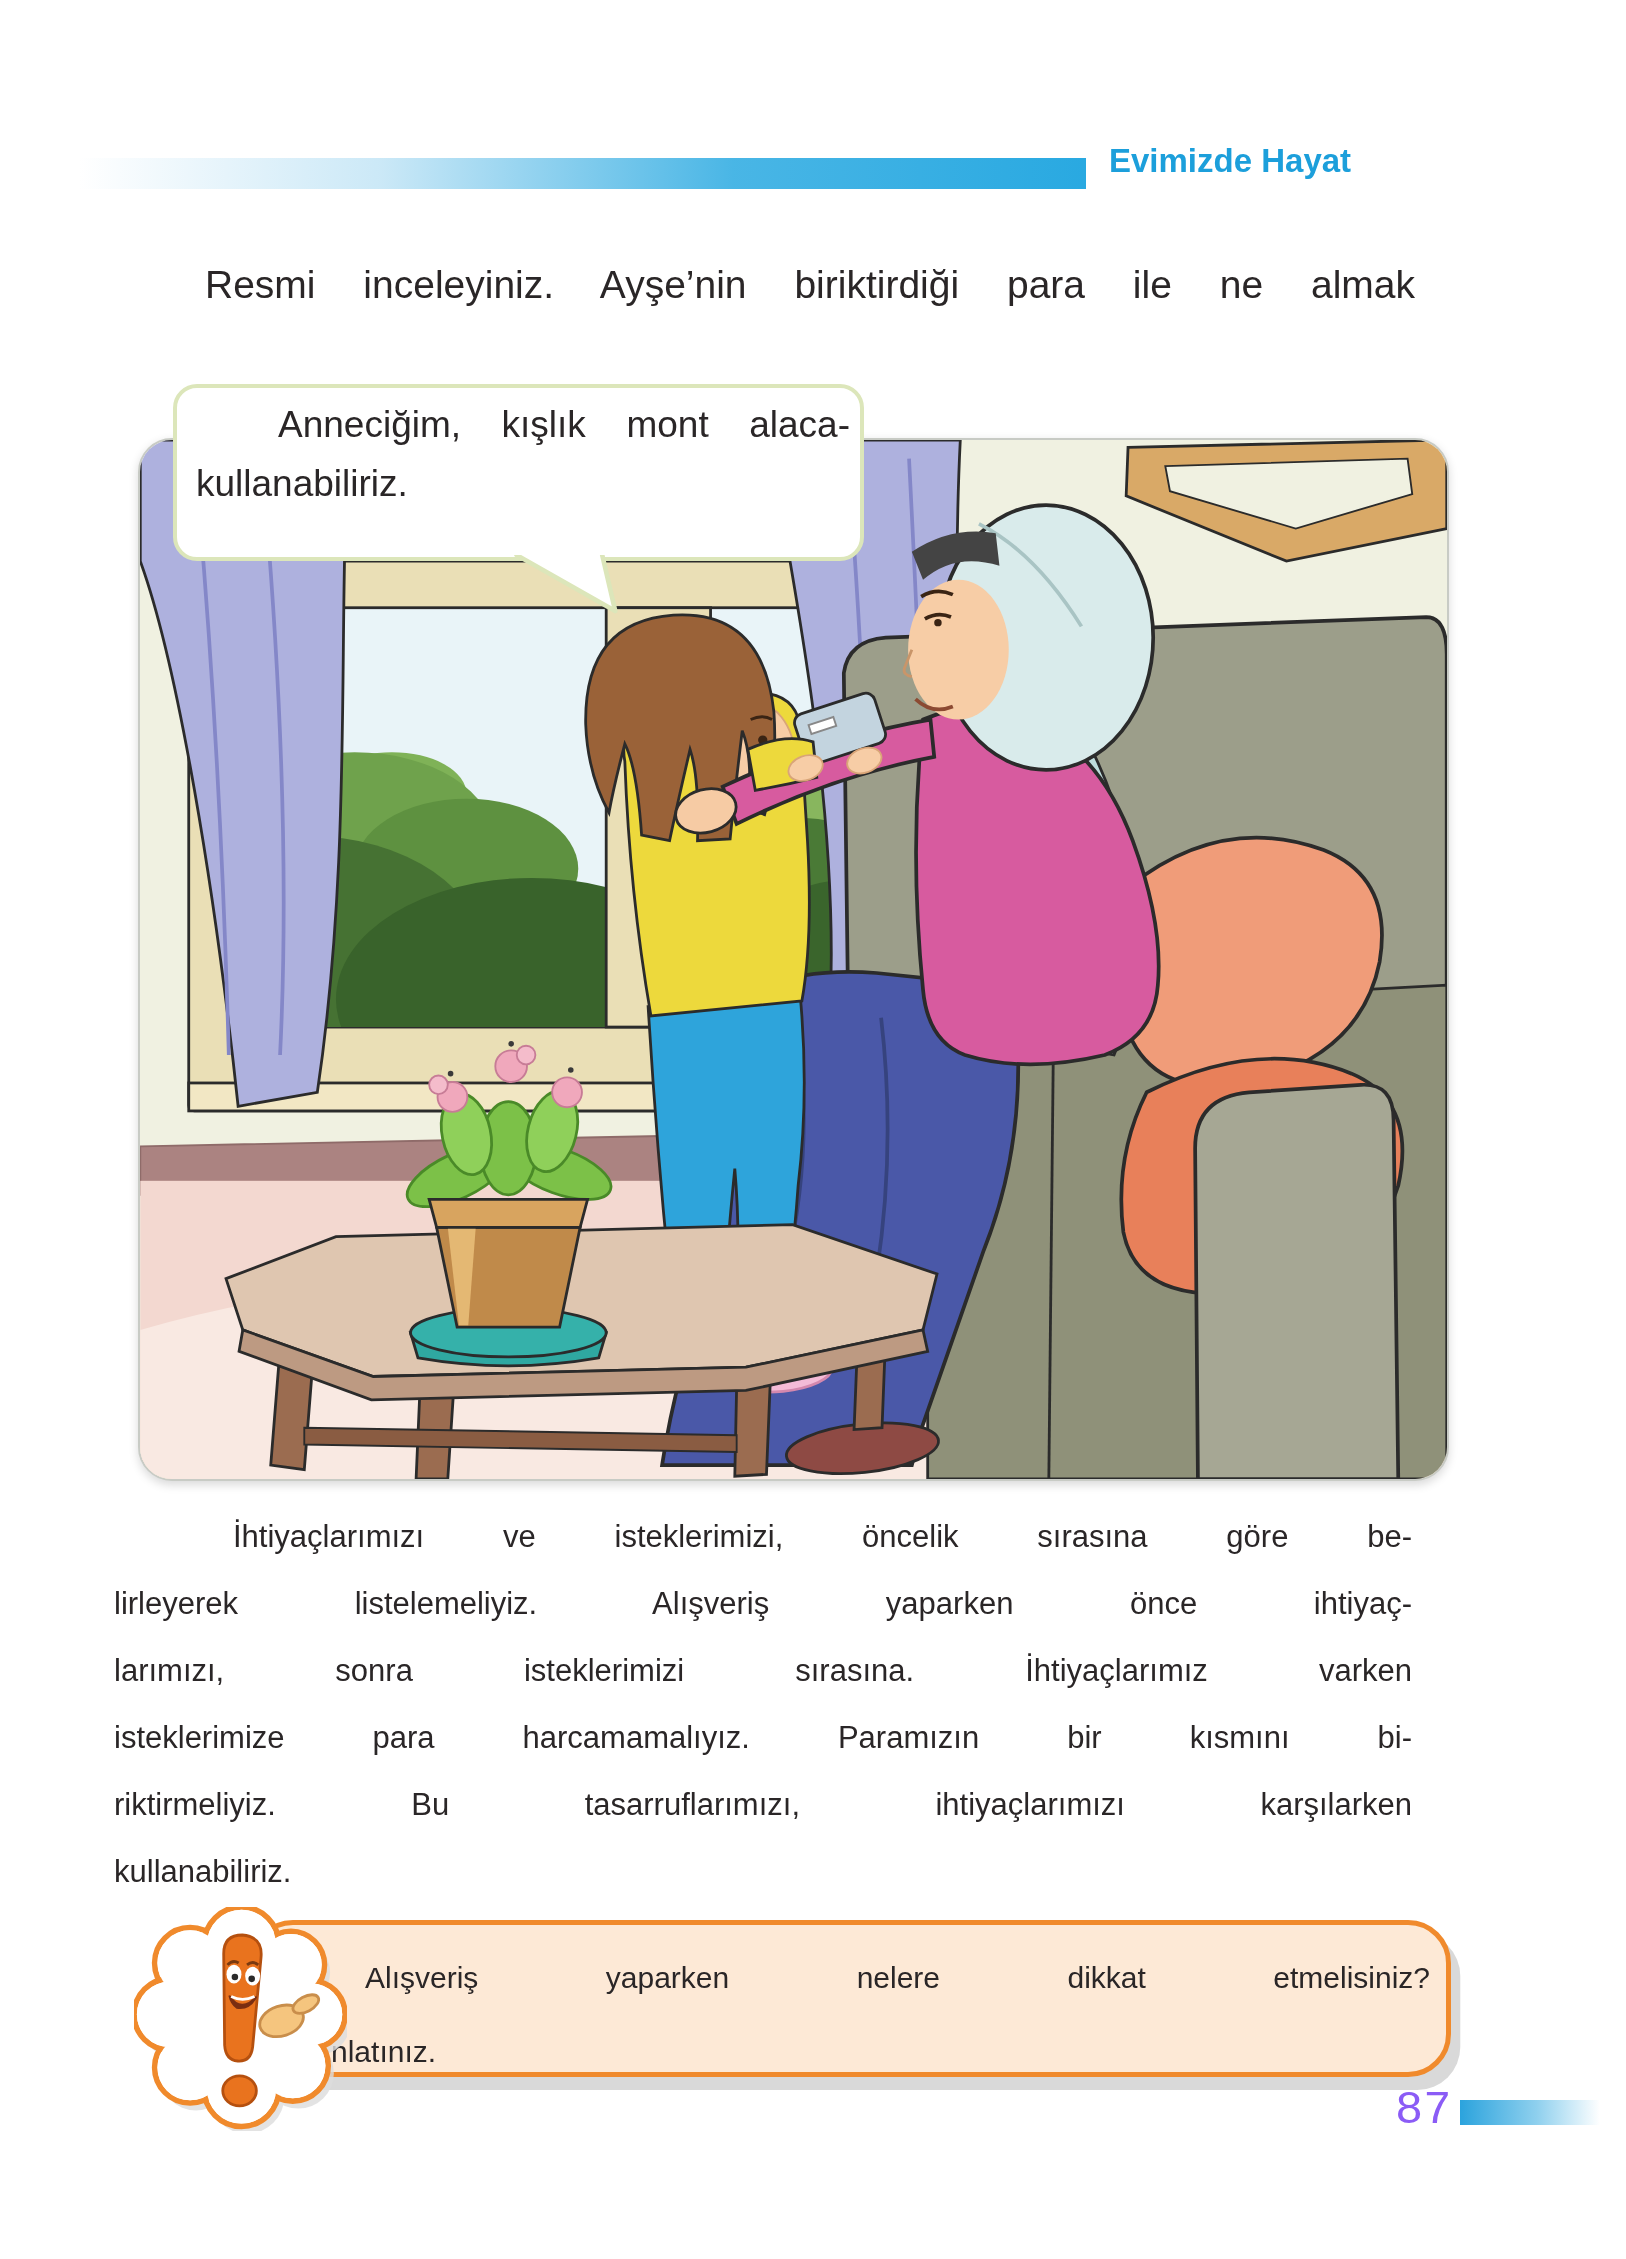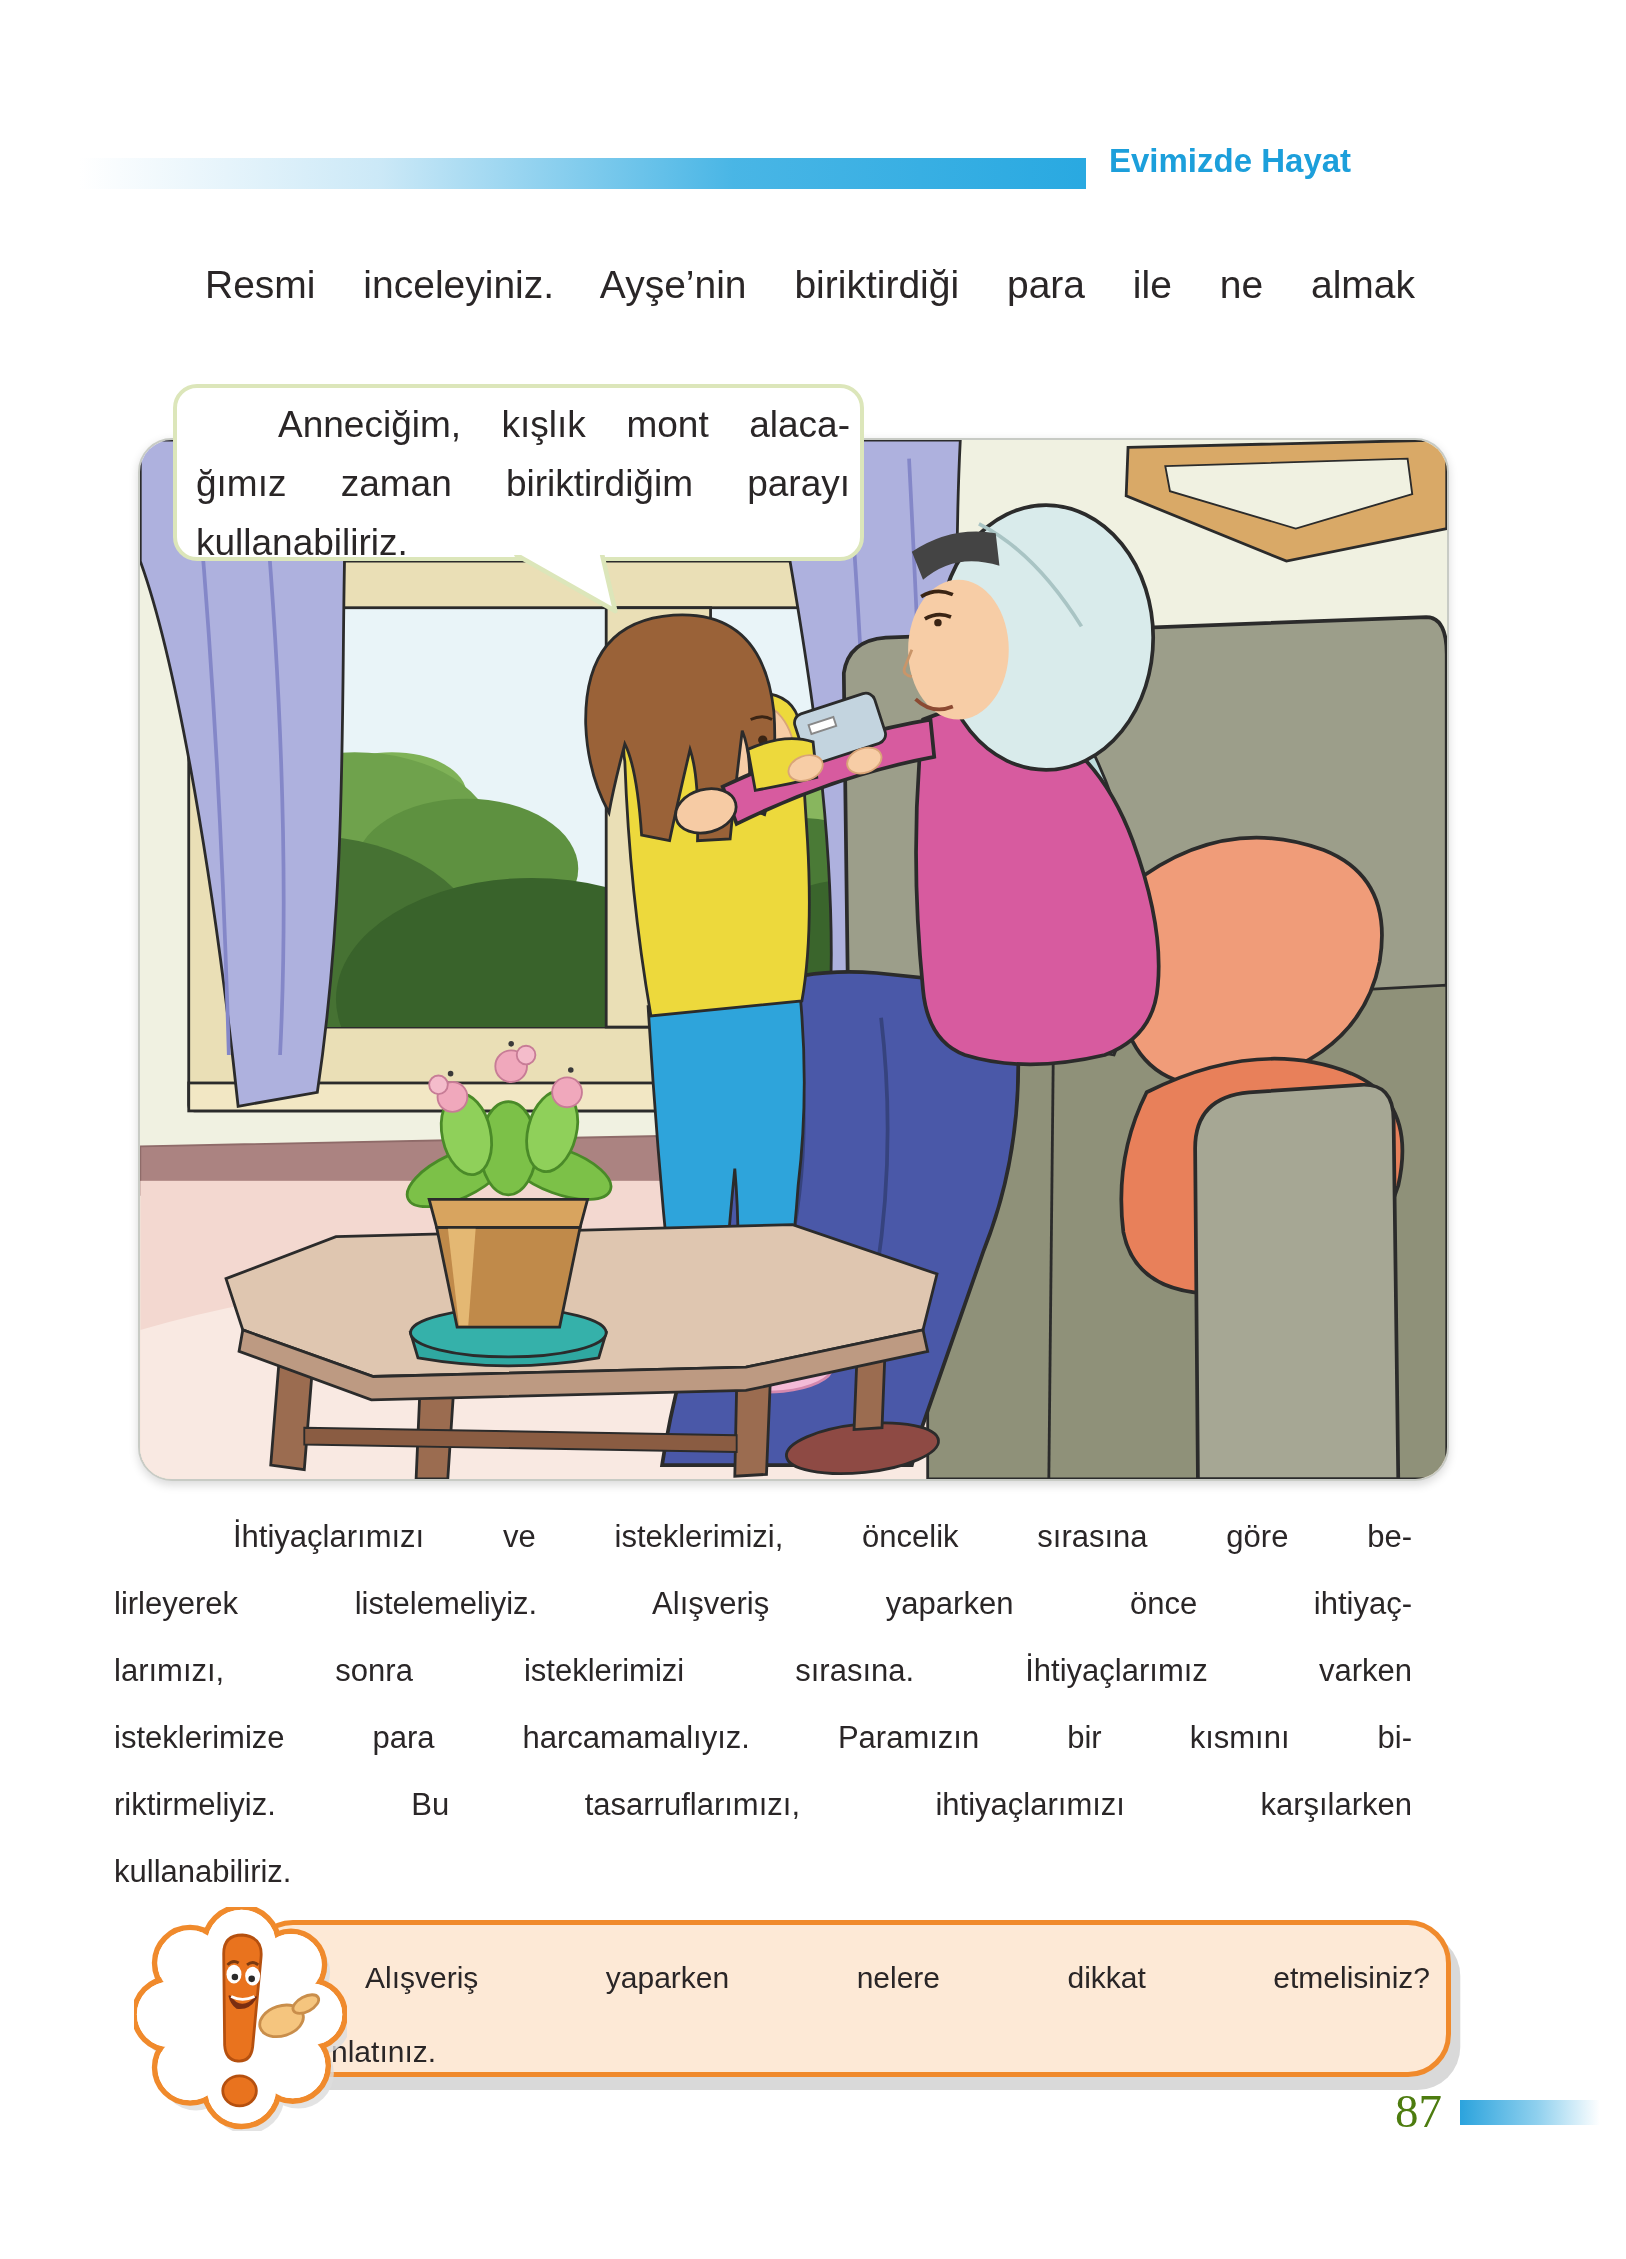--- a/index.html
+++ b/index.html
@@ -51,21 +51,21 @@
     background:#FDE9D6;border:5.6px solid #F08A2C;border-radius:43px;
     box-sizing:border-box;box-shadow:9.3px 13px 0 #D9D9D9;z-index:2;
   }
   .q-text{position:absolute;left:311px;top:1941px;width:1119px;
     font-size:30px;line-height:74px;z-index:3;}
   .q-text .ind1{text-indent:54px;}
   .mascot{position:absolute;left:134px;top:1907px;z-index:4;}
   
   .page-num{
     position:absolute;left:1395px;top:2084px;
-    font-family:Liberation Serif, serif;font-size:47px;color:#4d7c0f;
+    font-family:Liberation Mono, monospace;font-size:47px;color:#8b5cf6;
   }
   .footer-bar{
     position:absolute;left:1460px;top:2100px;width:140px;height:25px;
     background:linear-gradient(90deg,#2BA3DD 0%,#8FD0EE 55%,rgba(255,255,255,0) 100%);
   }
 </style>
 </head>
 <body>
 
 <div class="header-rule"></div>
@@ -217,21 +217,20 @@
   </svg>
 </div>
 
 <div class="bubble"></div>
 <svg class="bubble-tail" width="121" height="70" viewBox="0 0 130 75">
   <polygon points="6,0 98,0 112,60" fill="#ffffff"></polygon>
   <path d="M6,0 L112,60 M98,0 L112,60" fill="none" stroke="#DCE6BA" stroke-width="5" stroke-linecap="round"></path>
 </svg>
 <div class="bubble-text">
   <div class="jline ind1">Anneciğim, kışlık mont alaca-</div>
-  <div class="jline">ğımız zaman biriktirdiğim parayı</div>
   <div>kullanabiliriz.</div>
 </div>
 
 <div class="main-par">
   <div class="jline ind1">İhtiyaçlarımızı ve isteklerimizi, öncelik sırasına göre be-</div>
   <div class="jline">lirleyerek listelemeliyiz. Alışveriş yaparken önce ihtiyaç-</div>
   <div class="jline">larımızı, sonra isteklerimizi sırasına. İhtiyaçlarımız varken</div>
   <div class="jline">isteklerimize para harcamamalıyız. Paramızın bir kısmını bi-</div>
   <div class="jline">riktirmeliyiz. Bu tasarruflarımızı, ihtiyaçlarımızı karşılarken</div>
   <div>kullanabiliriz.</div>

